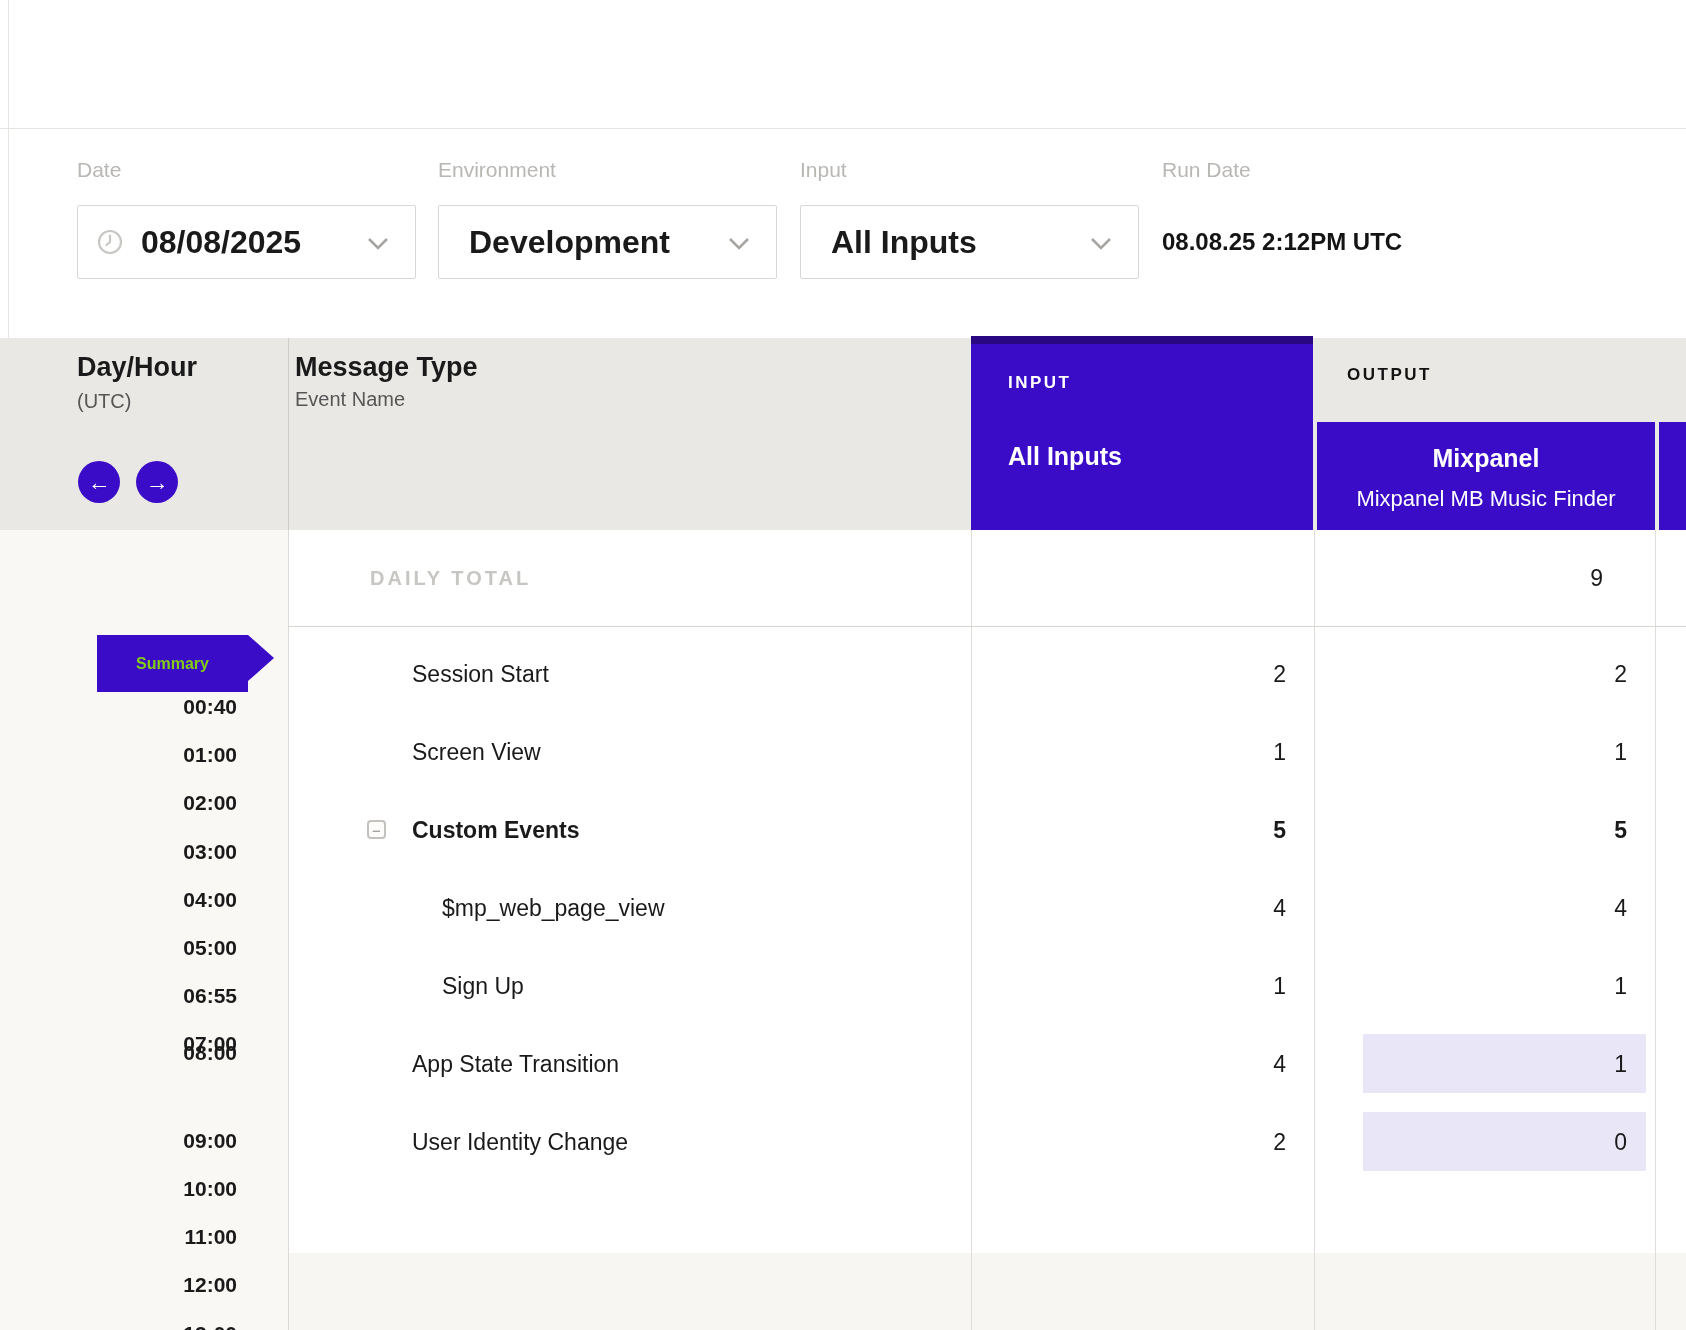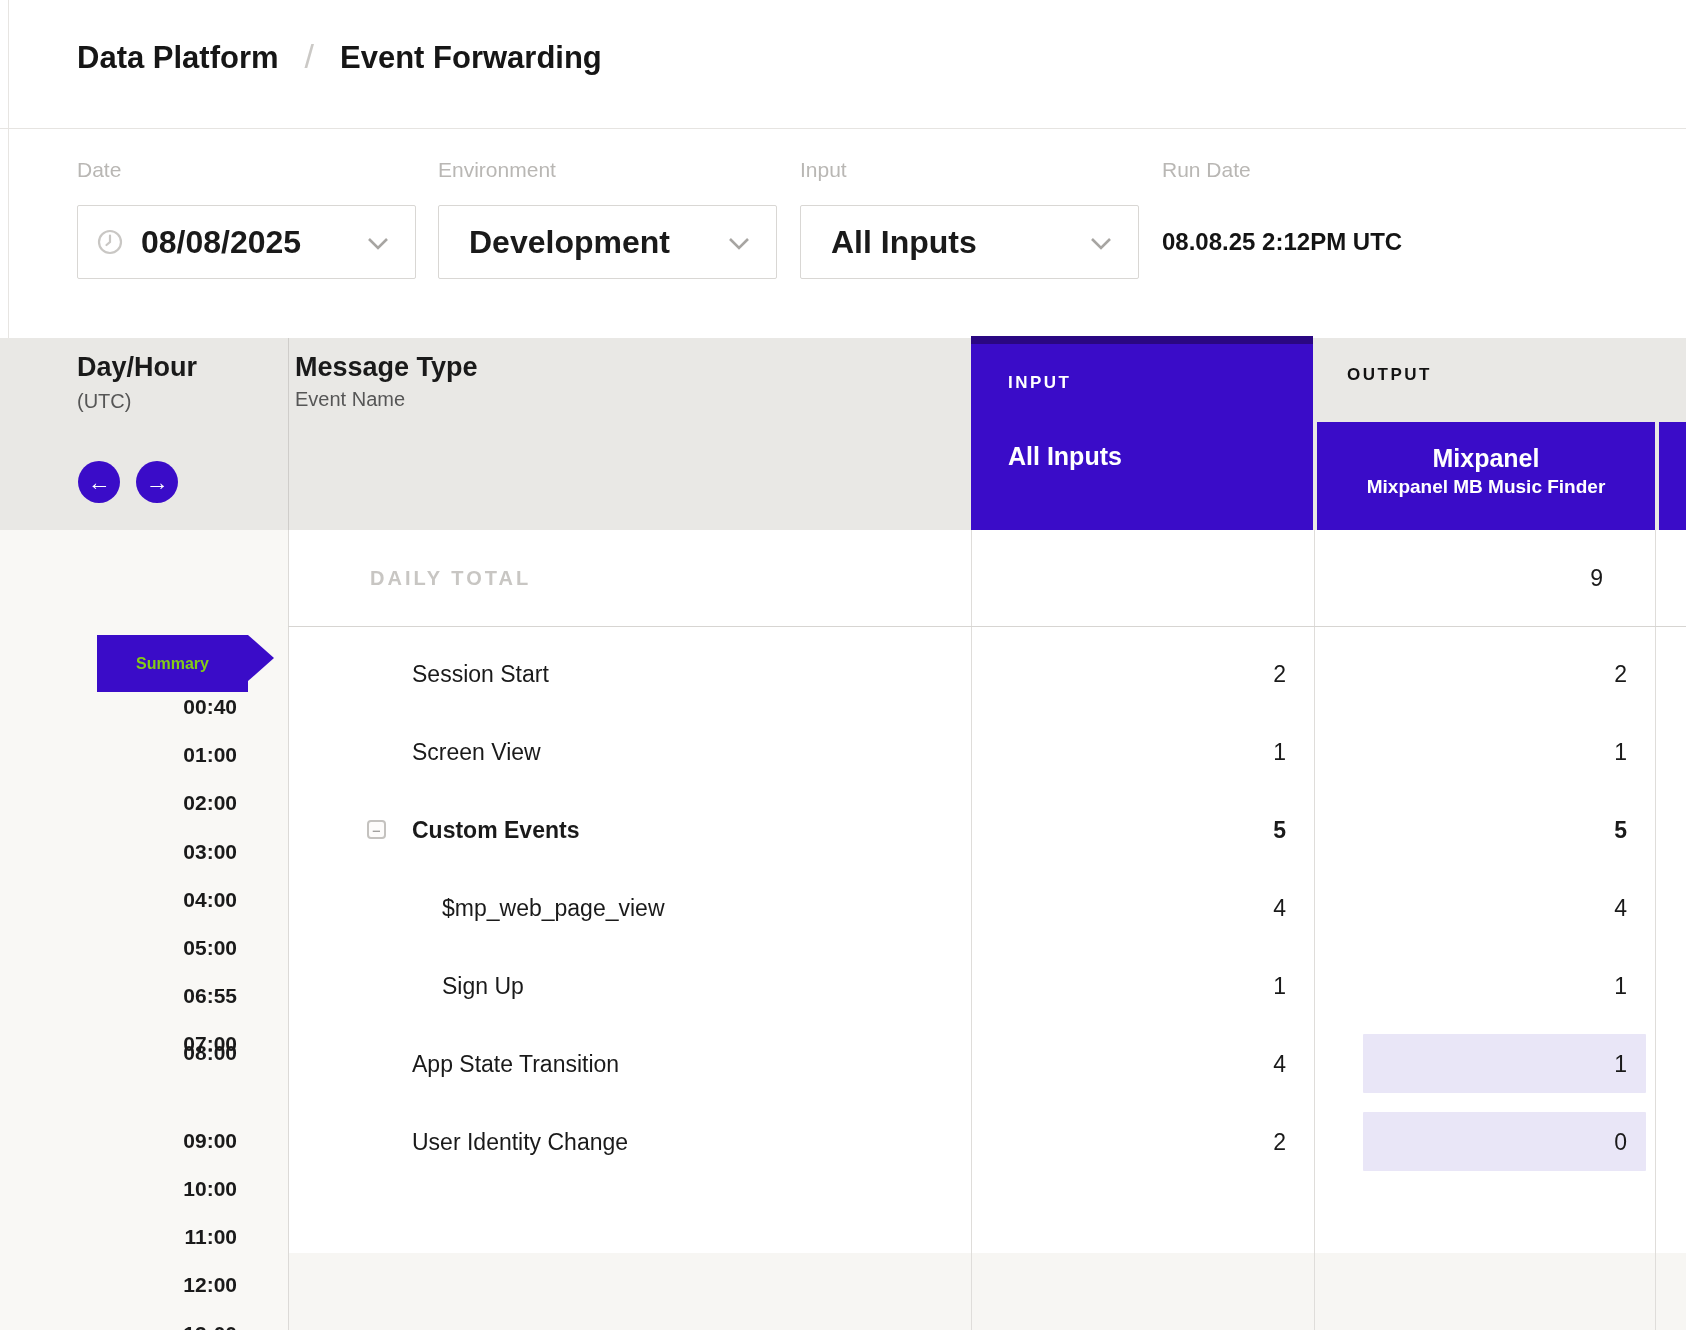--- a/index.html
+++ b/index.html
@@ -40,21 +40,21 @@
   .msgtype-sub{font-size:20px;color:#565656;margin-top:5px;}
 
   .input-dark{position:absolute;left:971px;top:336px;width:342px;height:8px;background:#2a0782;}
   .input-block{position:absolute;left:971px;top:344px;width:342px;height:186px;background:#3a0cc8;box-sizing:border-box;}
   .input-label{position:absolute;left:37px;top:29px;color:#fff;font-size:17px;font-weight:700;letter-spacing:2.5px;}
   .input-col-title{position:absolute;left:37px;top:98px;color:#fff;font-size:25px;font-weight:700;}
   .output-label{position:absolute;left:1347px;top:365px;font-size:17px;font-weight:700;letter-spacing:2.5px;color:#121212;}
   .mixpanel-block{position:absolute;left:1317px;top:422px;width:338px;height:108px;background:#3a0cc8;
                   text-align:center;color:#fff;}
   .mixpanel-title{font-size:25px;font-weight:700;margin-top:22px;}
-  .mixpanel-sub{font-size:19px;margin-top:3px;font-weight:bold;}
+  .mixpanel-sub{font-size:22px;margin-top:13px;}
   .right-stub{position:absolute;left:1659px;top:422px;width:27px;height:108px;background:#3a0cc8;}
 
   
   .rail{position:absolute;left:0;top:530px;width:288px;height:800px;background:#f9f8f5;}
   .bottom-band{position:absolute;left:288px;top:1253px;width:1398px;height:77px;background:#f7f6f3;}
   .rail-div{position:absolute;left:288px;top:530px;width:1px;height:800px;background:#dcdad7;}
   .vcol{position:absolute;top:530px;width:1px;height:800px;background:#dfddda;}
   .vc1{left:971px;} .vc2{left:1314px;} .vc3{left:1655px;}
 
   
@@ -83,25 +83,20 @@
   .hl-box{position:absolute;left:1051px;top:9px;width:283px;height:59px;background:#e9e6f7;border-radius:1px;}
   .minus{position:absolute;left:55px;top:29px;width:19px;height:19px;border:2px solid #c4c2bf;border-radius:4px;
          color:#8a8886;font-size:15px;line-height:17px;text-align:center;box-sizing:border-box;cursor:pointer;background:#fdfcfb;}
 </style>
 </head>
 <body>
 
 <div id="page">
   <div class="left-edge"></div>
 
-  <div class="breadcrumb">
-    <span>Data Platform</span>
-    <span class="crumb-sep">/</span>
-    <span>Event Forwarding</span>
-  </div>
   <div class="top-divider"></div>
 
   <span class="filter-label fl-date">Date</span>
   <span class="filter-label fl-env">Environment</span>
   <span class="filter-label fl-input">Input</span>
   <span class="filter-label fl-run">Run Date</span>
 
   <div class="select-box sb-date">
     <svg class="clock" width="26" height="26" viewBox="0 0 26 26">
       <circle cx="13" cy="13" r="11" fill="none" stroke="#c9c7c4" stroke-width="2.2"></circle>

